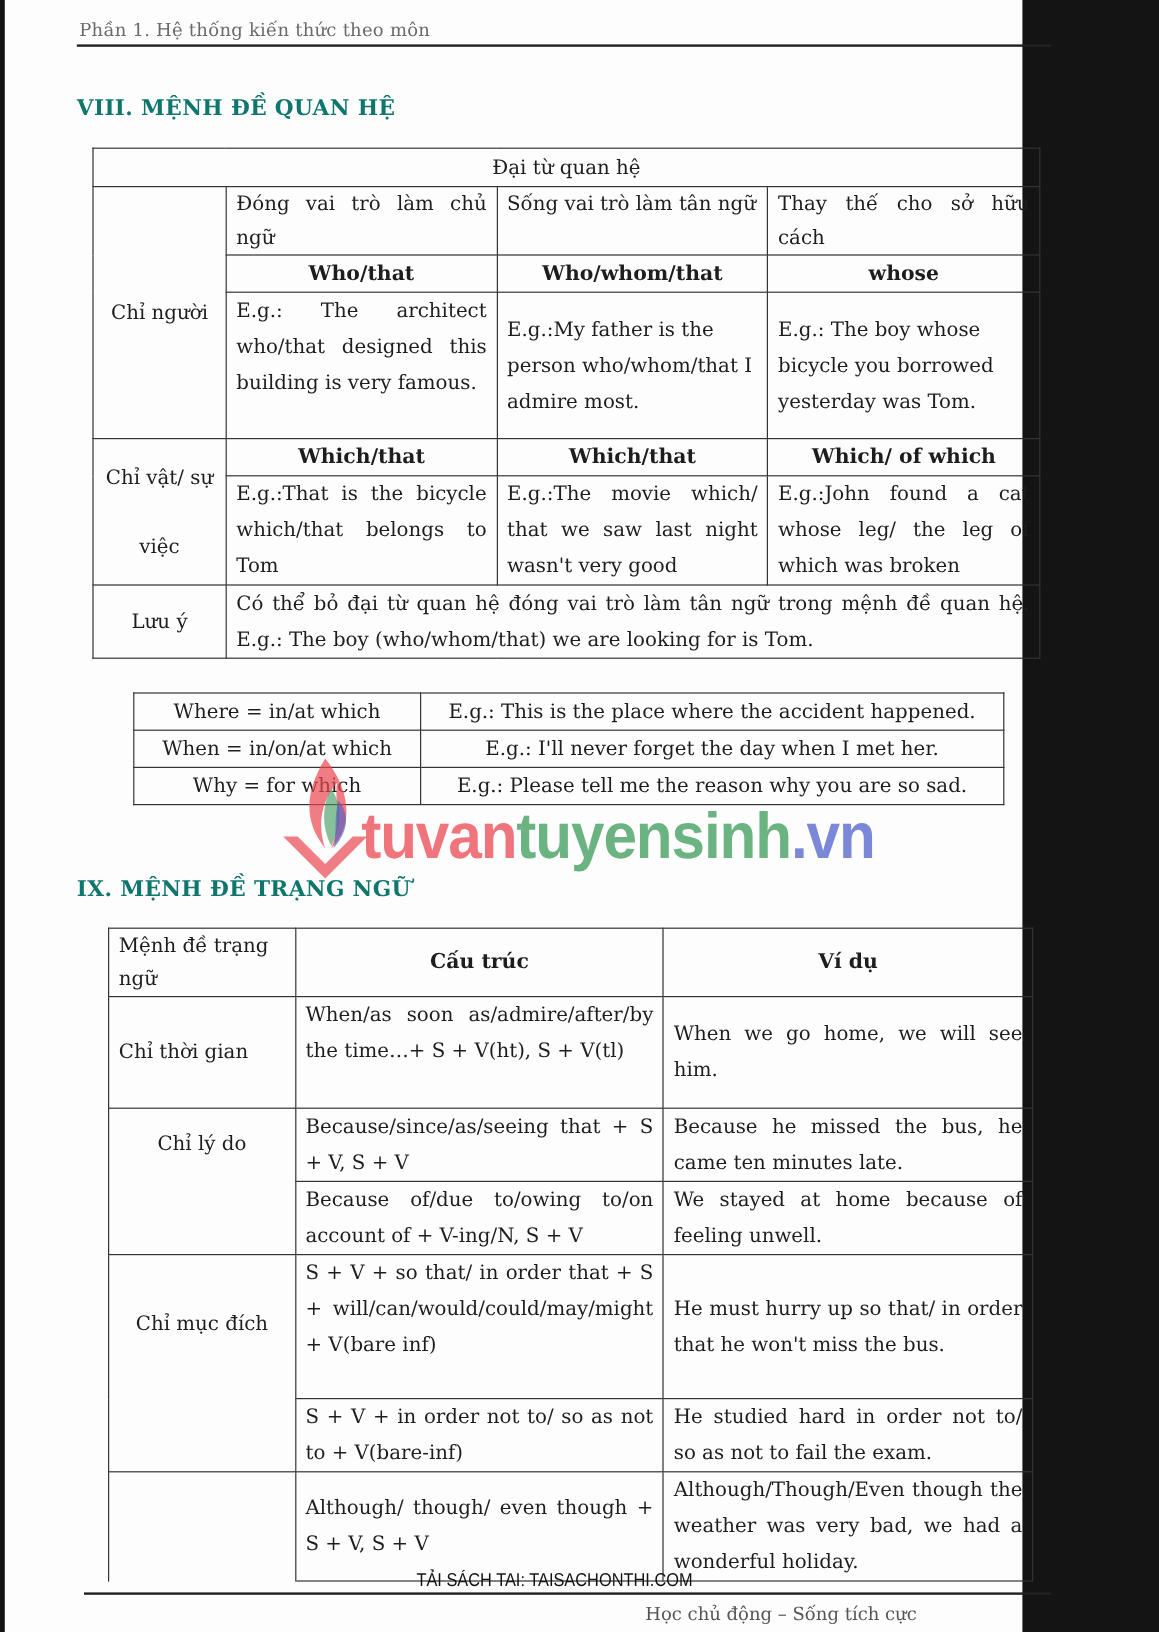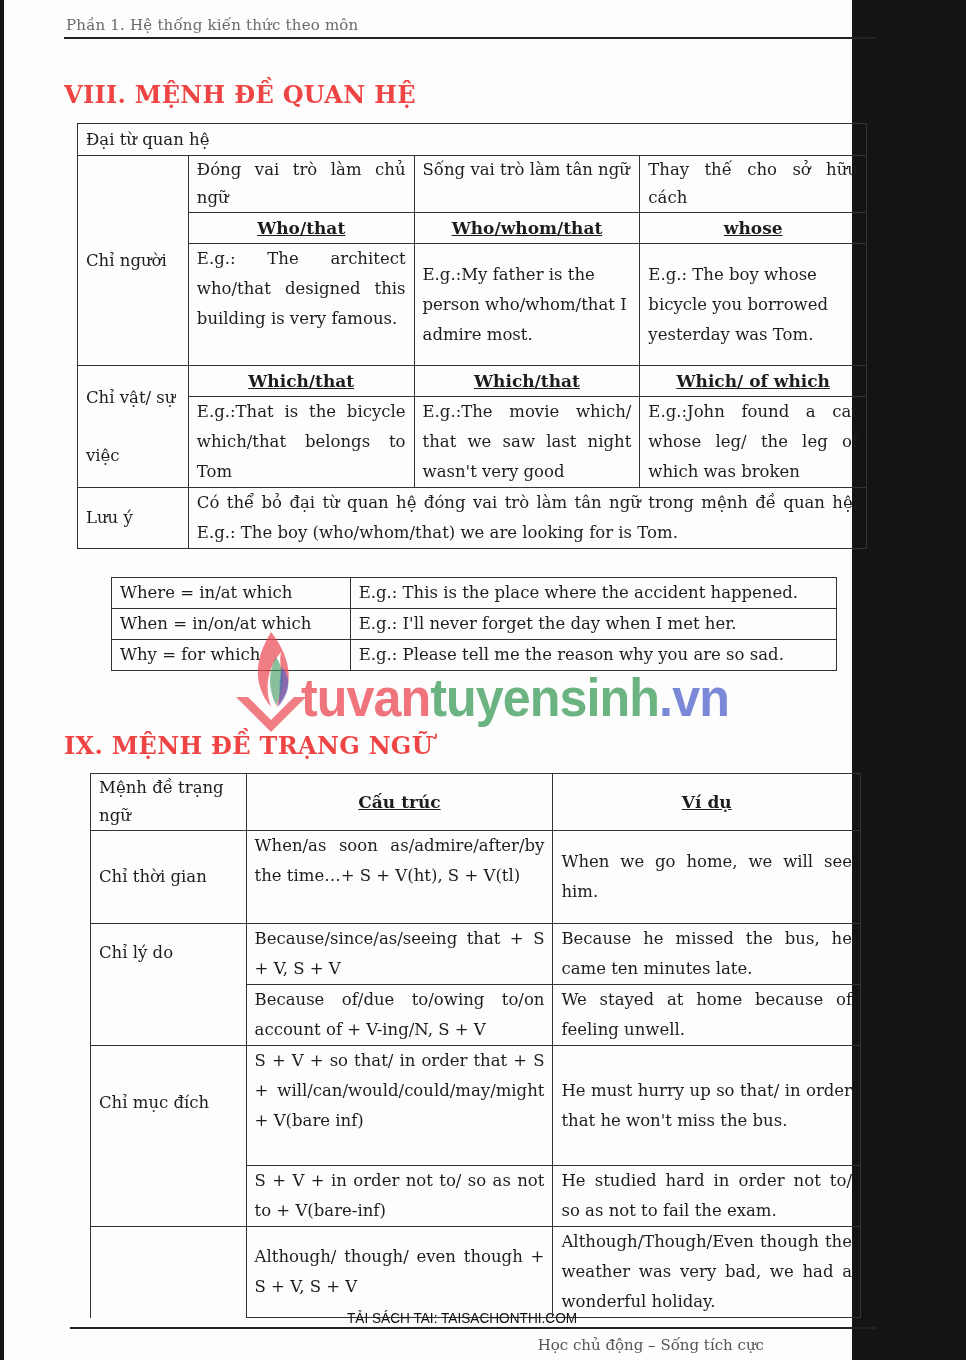--- a/index.html
+++ b/index.html
@@ -15,32 +15,32 @@
     background: #fdfdfd;
   }
   .running-head {
     position: absolute; left: 62px; top: 16px;
     font-size: 15px; color: #6a6a6a; letter-spacing: 0.2px;
   }
   .head-rule {
     position: absolute; left: 60px; top: 37px; width: 812px; height: 2px; background: #222;
   }
   .section-title {
-    position: absolute; font-weight: bold; font-size: 24px; color: #ef4444;
+    position: absolute; font-weight: bold; font-size: 18px; color: #0f766e;
     letter-spacing: 0.3px;
   }
   table {
     position: absolute; border-collapse: collapse;
     font-size: 16.5px; line-height: 30px; color: #1d1d1d;
     background: transparent;
   }
   td { border: 1.3px solid #333; padding: 0 8px; vertical-align: top; }
-  td.center { vertical-align: middle; }
+  td.center { text-align: center; vertical-align: middle; }
   td.just { text-align: justify; }
-  td.bold { font-weight: bold; text-align: center; vertical-align: middle; font-size: 17px; text-decoration: underline; }
+  td.bold { font-weight: bold; text-align: center; vertical-align: middle; font-size: 17px; }
   td.mid { vertical-align: middle; }
   .t1 { left: 73px; top: 123px; width: 790px; }
   .t2 { left: 107px; top: 577px; width: 726px; }
   .t3 { left: 86px; top: 773px; width: 771px; }
   .watermark {
     position: absolute; left: 222px; top: 627px; width: 480px; height: 110px;
     pointer-events: none;
   }
   .wm-text {
     position: absolute; left: 75px; top: 40px;

